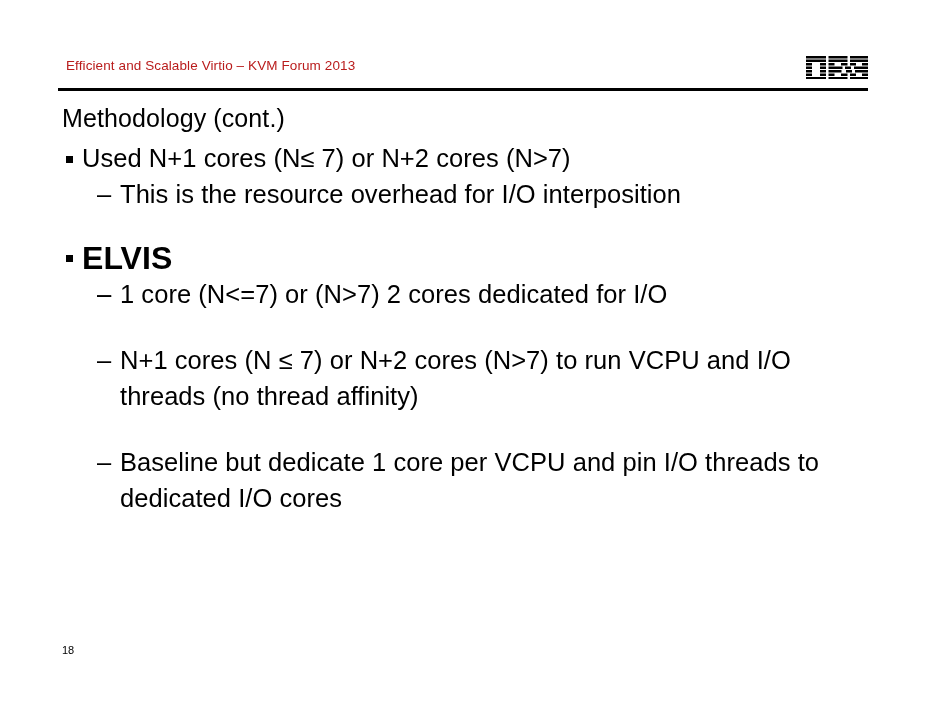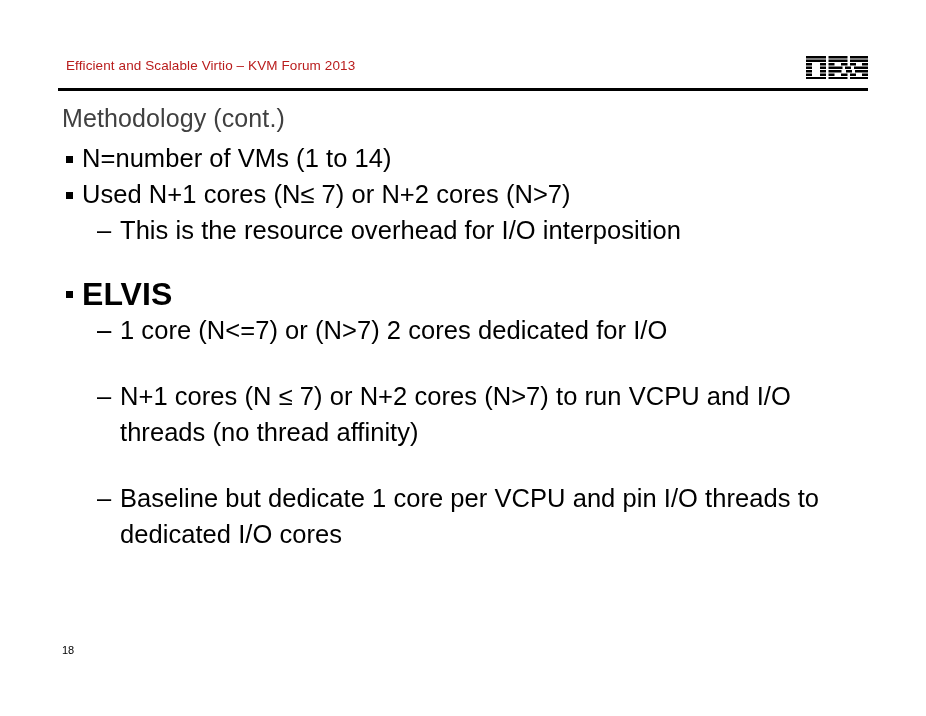--- a/index.html
+++ b/index.html
@@ -53,21 +53,21 @@
     background: #000000;
   }
 
   
   .slide-title {
     position: absolute;
     left: 62px;
     top: 104px;
     font-size: 25px;
     font-weight: normal;
-    color: #404040;
+    color: #000000;
     letter-spacing: 0.1px;
     white-space: nowrap;
   }
 
   
   .body-area {
     position: absolute;
     left: 62px;
     top: 140px;
     width: 812px;
@@ -187,24 +187,20 @@
 
   <div class="header-rule"></div>
 
   <div class="slide-title">Methodology (cont.)</div>
 
   <div class="body-area">
 
     <div class="block">
       <div class="l1">
         <span class="sq"></span>
-        <span>N=number of VMs (1 to 14)</span>
-      </div>
-      <div class="l1">
-        <span class="sq"></span>
         <span>Used N+1 cores (N≤ 7) or N+2 cores (N&gt;7)</span>
       </div>
       <div class="l2">
         <span class="dash">–</span>
         <span>This is the resource overhead for I/O interposition</span>
       </div>
     </div>
 
     <div class="gap-md"></div>
 

